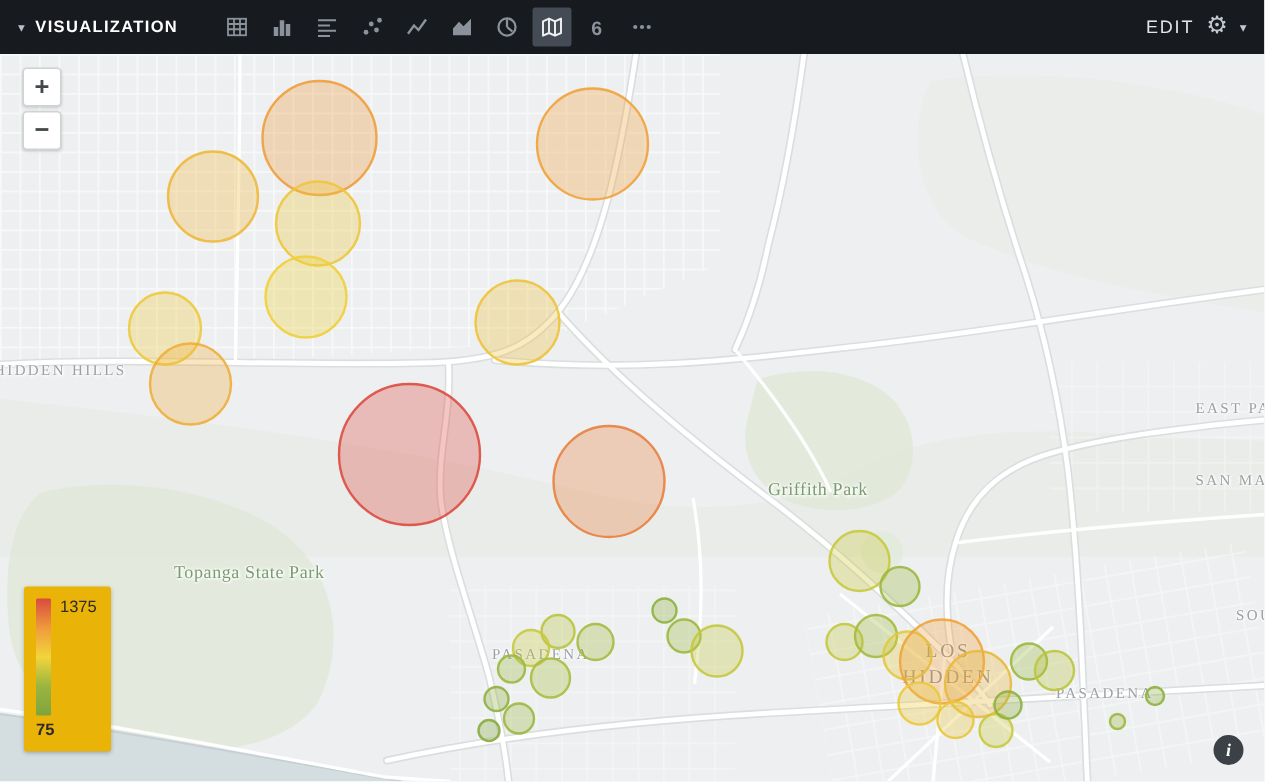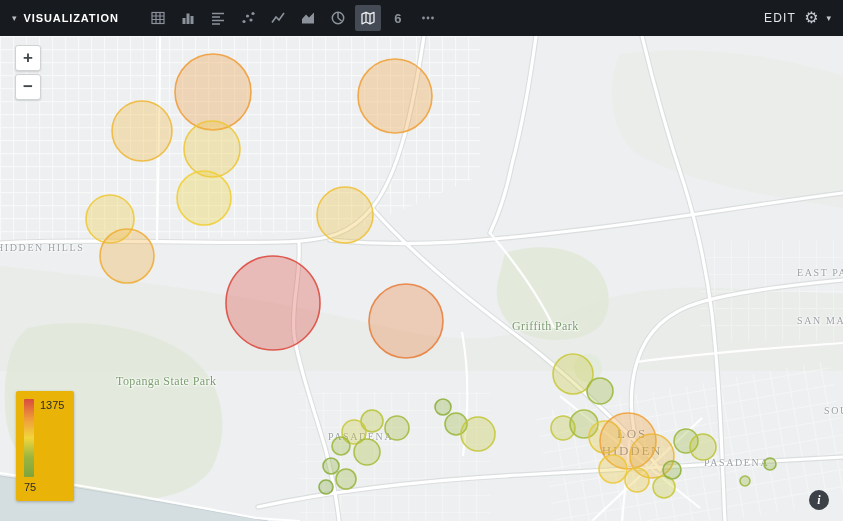--- a/index.html
+++ b/index.html
@@ -54,21 +54,21 @@
     text-align:center; line-height:23px; cursor:pointer; user-select:none;
   }
 
   .legend {
     position:absolute; left:16px; bottom:20px; background:#eab308; border-radius:2px;
     box-shadow:0 1px 3px rgba(0,0,0,.25); padding:8px 10px 8px 8px;
   }
   .legend-row { display:flex; gap:6px; align-items:flex-start; }
   .legend-bar { width:10px; height:78px; border-radius:1px; }
   .legend-max, .legend-min { font-size:11px; color:#2b2b2b; line-height:12px; }
-  .legend-min { margin-top:4px; }
+  .legend-min { margin-top:4px;font-weight:bold; }
 
   .info-btn {
     position:absolute; right:14px; bottom:11px; width:20px; height:20px; border-radius:50%;
     background:#3b4147; color:#ffffff; text-align:center; line-height:20px;
     font-size:12px; font-weight:bold; font-style:italic; font-family:"Liberation Serif", serif;
     cursor:pointer;
   }
 </style>
 </head>
 <body>

